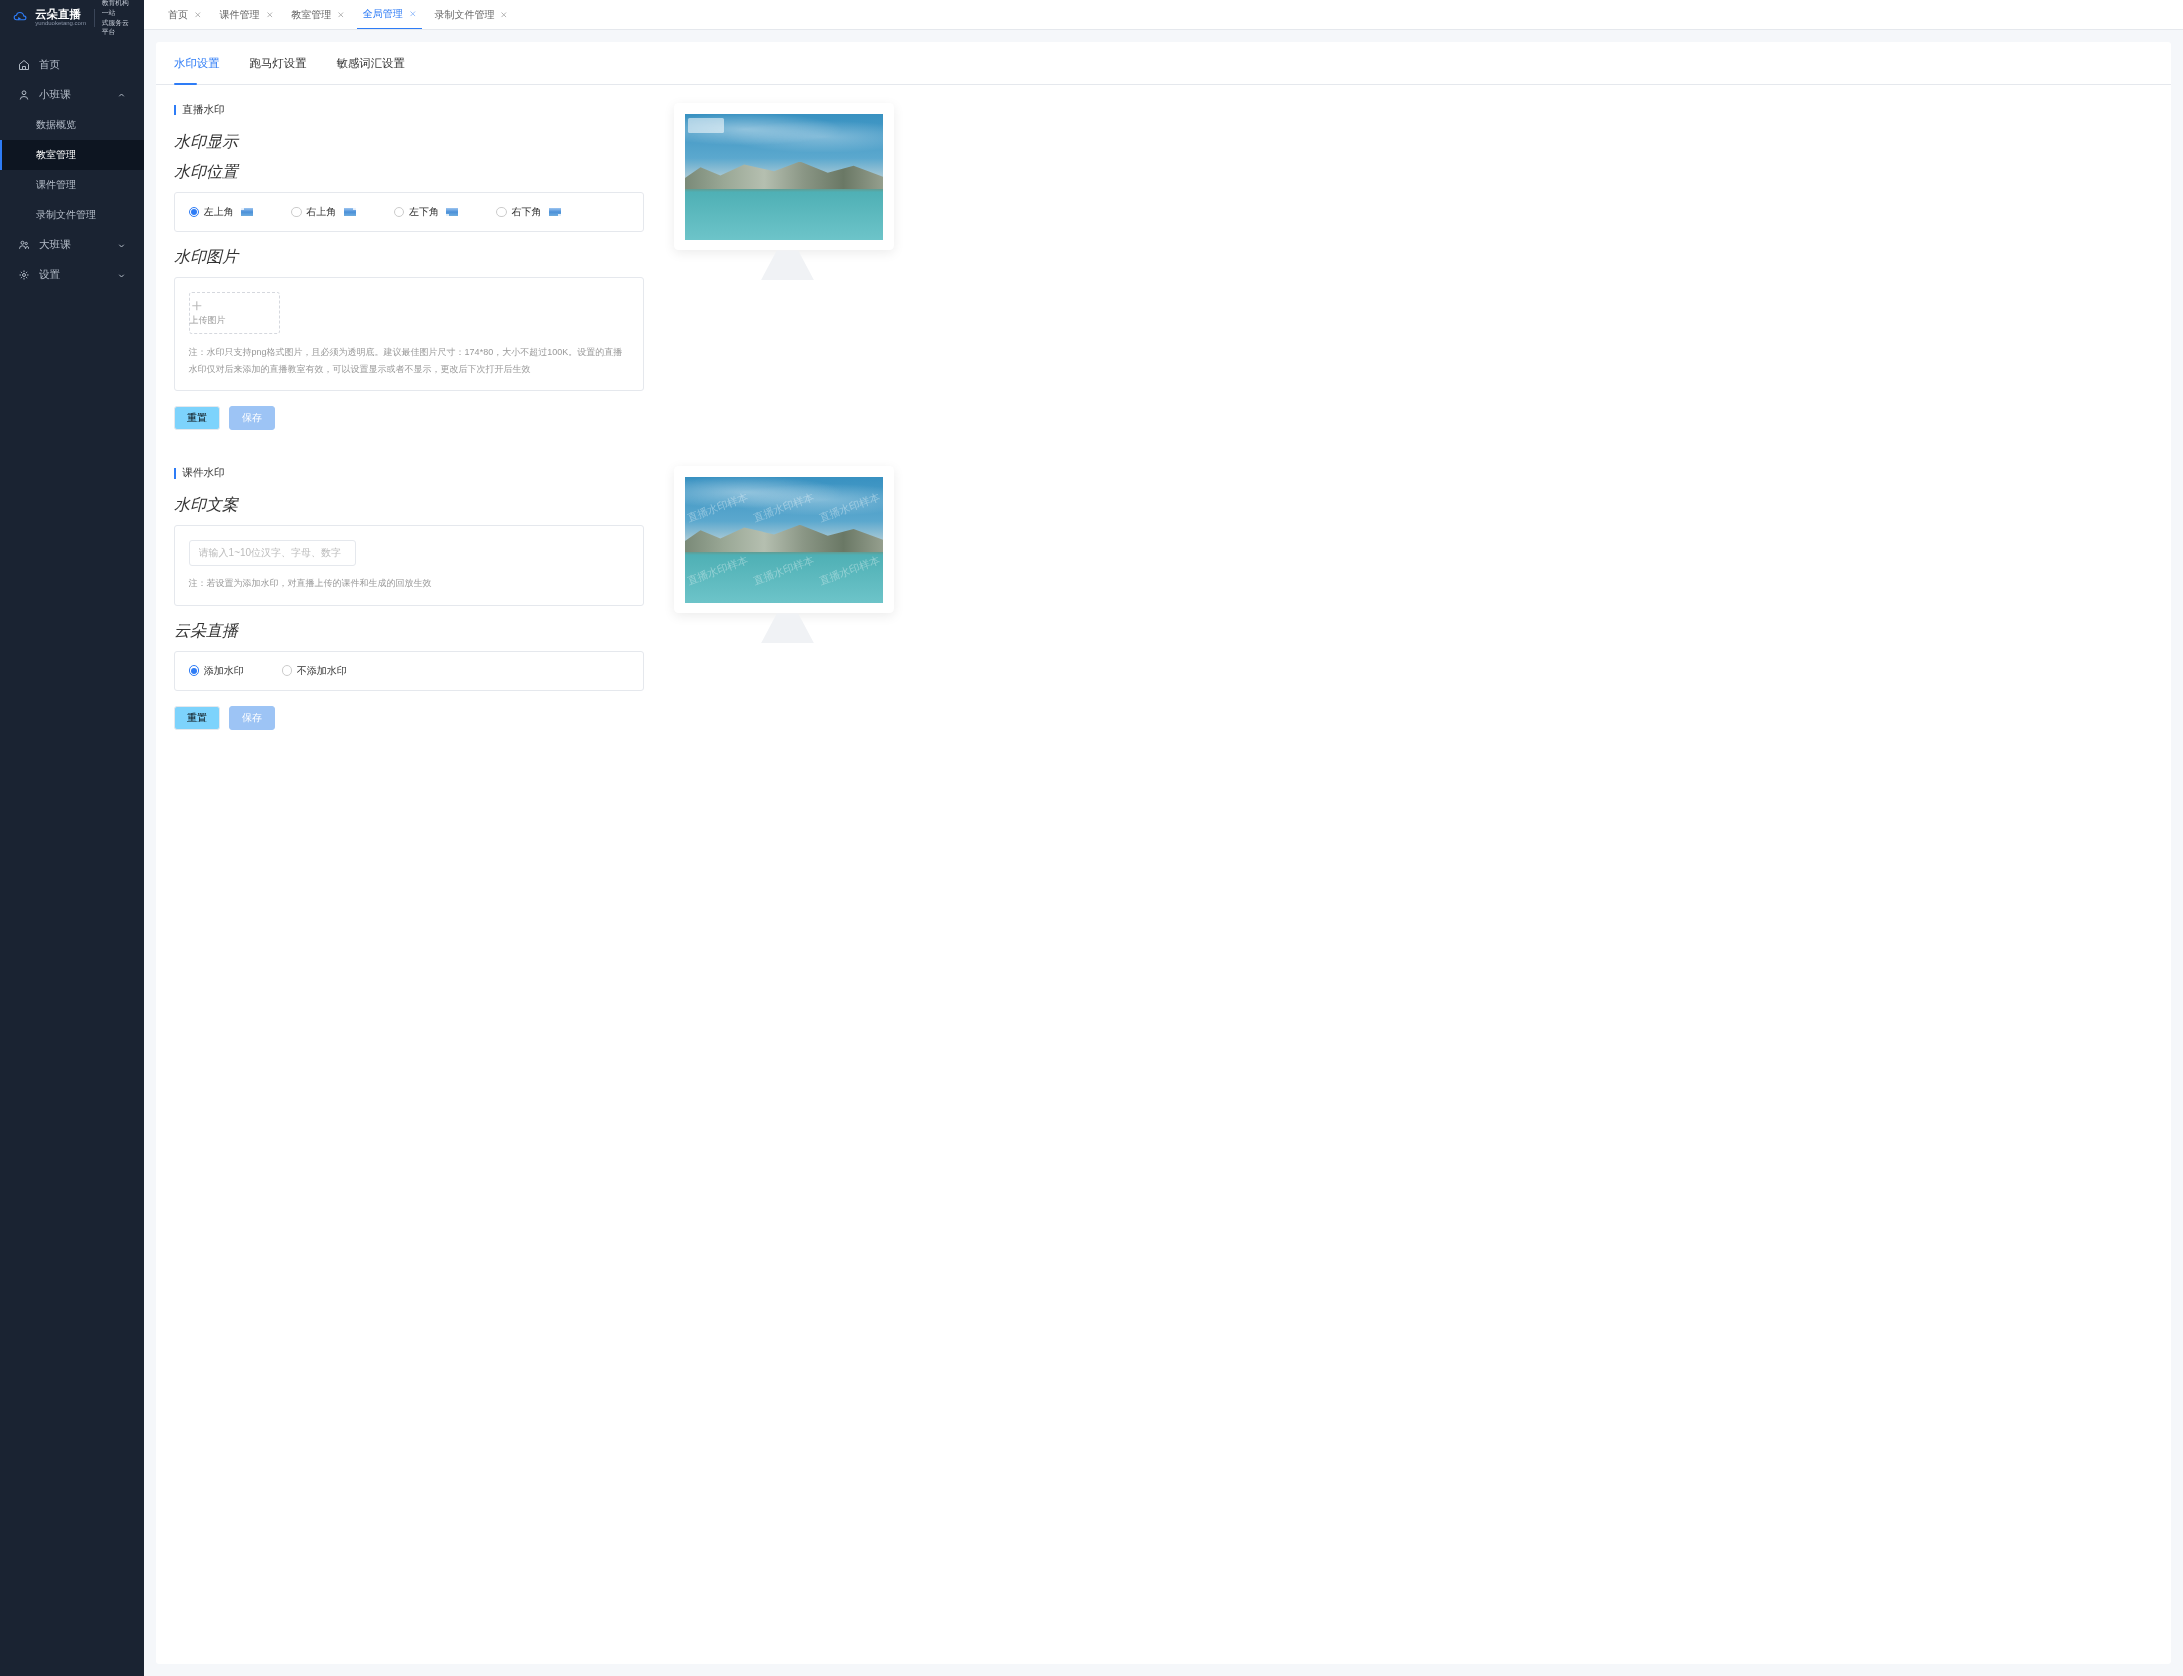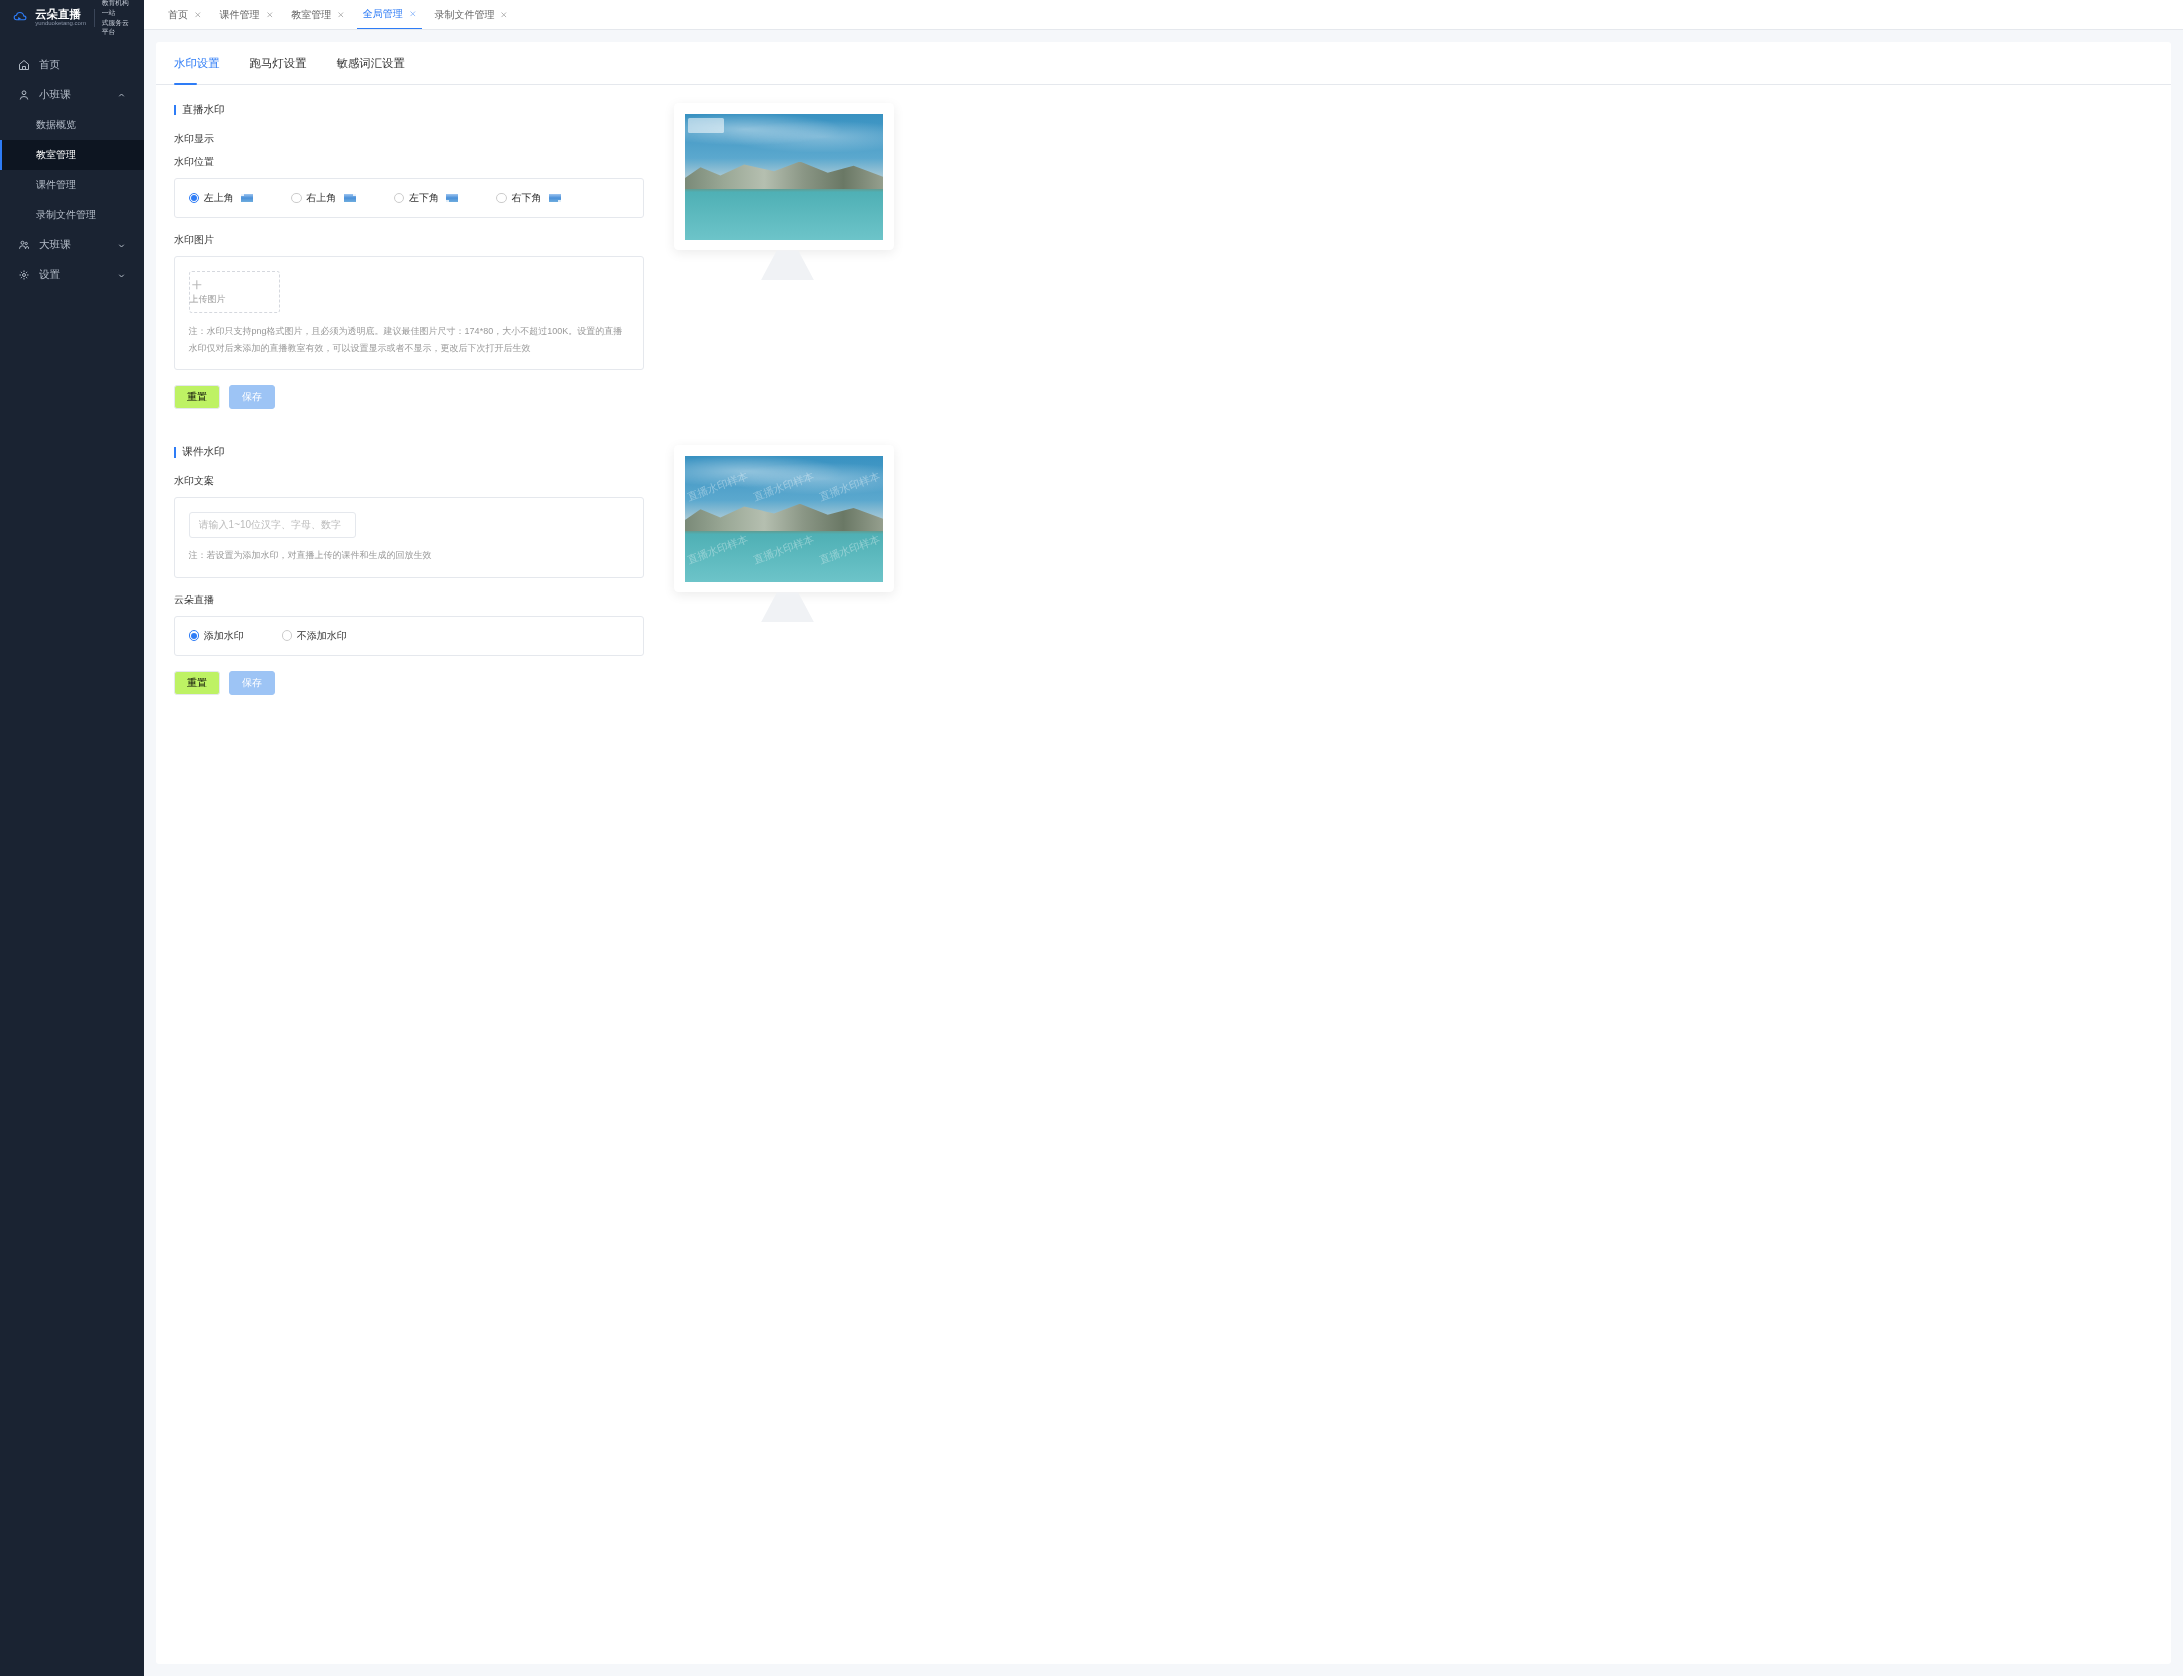--- a/index.html
+++ b/index.html
@@ -48,21 +48,21 @@
     .content-tab.active { color: #2e7cf6; font-weight: 500; }
     .content-tab.active::after { content: ''; position: absolute; bottom: -0.8px; left: 0; width: 23px; height: 2.3px; background: #2e7cf6; border-radius: 1.5px; }
     
     .section-wrap { display: flex; gap: 30px; padding: 18px; }
     .section-left { flex: 1; max-width: 470px; }
     .section-right { width: 227px; flex-shrink: 0; }
     
     .section-title { display: flex; align-items: center; gap: 6px; font-size: 10.6px; font-weight: 500; margin-bottom: 15px; }
     .section-title::before { content: ''; width: 2.3px; height: 10.6px; background: #2e7cf6; }
     
-    .field-label { font-size: 10px; color: #333; margin-bottom: 9px; }
+    .field-label { font-size: 16px; color: #333; margin-bottom: 9px; font-style: italic; }
     .field-box { border: 0.8px solid #e5e8ed; border-radius: 3px; padding: 12px 13.6px; display: flex; gap: 38px; margin-bottom: 15px; flex-wrap: wrap; }
     
     .radio-item { display: flex; align-items: center; gap: 4.5px; font-size: 10px; cursor: pointer; }
     .radio { width: 10.6px; height: 10.6px; border: 0.8px solid #ccc; border-radius: 50%; display: flex; align-items: center; justify-content: center; }
     .radio.checked { border-color: #2e7cf6; }
     .radio.checked::after { content: ''; width: 6px; height: 6px; background: #2e7cf6; border-radius: 50%; }
     .radio-thumb { width: 12px; height: 7.6px; background: linear-gradient(180deg, #9ec5f0 0%, #4a90d9 50%, #6fadde 100%); margin-left: 3px; position: relative; }
     .radio-thumb.tl::before { content:''; position:absolute; top:0; left:0; width:3px; height:1.5px; background:#fff; opacity:0.8; }
     .radio-thumb.tr::before { content:''; position:absolute; top:0; right:0; width:3px; height:1.5px; background:#fff; opacity:0.8; }
     .radio-thumb.bl::before { content:''; position:absolute; bottom:0; left:0; width:3px; height:1.5px; background:#fff; opacity:0.8; }
@@ -72,21 +72,21 @@
     .upload-box { width: 91px; height: 42px; border: 0.8px dashed #d5d8de; border-radius: 3px; display: flex; flex-direction: column; justify-content: center; cursor: pointer; margin-bottom: 10.6px; gap: 1.5px; }
     .upload-plus { width: 13.6px; height: 13.6px; }
     .upload-text { font-size: 9px; color: #999; }
     .hint { font-size: 9px; color: #999; line-height: 1.8; }
     
     .text-input { width: 167px; height: 24px; border: 0.8px solid #e5e8ed; border-radius: 3px; padding: 12px 9px; font-size: 10px; outline: none; }
     .text-input::placeholder { color: #bbb; }
     .input-wrap { border: 0.8px solid #e5e8ed; border-radius: 3px; padding: 13.6px; margin-bottom: 15px; }
     
     .btn-row { display: flex; gap: 9px; }
-    .btn { height: 24px; padding: 0 12px; border-radius: 3px; font-size: 10px; cursor: pointer; border: 0.8px solid #e5e8ed; background: #bef264; display: inline-flex; align-items: center; }
+    .btn { height: 24px; padding: 0 12px; border-radius: 3px; font-size: 10px; cursor: pointer; border: 0.8px solid #e5e8ed; background: #7dd3fc; display: inline-flex; align-items: center; }
     .btn.primary { background: #9dc4f5; color: #fff; border-color: #9dc4f5; }
     
     
     .monitor { position: relative; }
     .monitor-screen { width: 220px; height: 147px; background: #fff; padding: 10.6px; border-radius: 4.5px; box-shadow: 0 3px 12px rgba(0,0,0,0.08); }
     .monitor-img { width: 100%; height: 100%; background: linear-gradient(180deg, #3891c1 0%, #5ba8ce 35%, #a8c9d6 50%, #8fa896 55%, #6b8f7c 58%, #4fb0b5 62%, #6dc4c9 100%); position: relative; overflow: hidden; }
     .monitor-img::before { content:''; position:absolute; bottom:40%; left:0; right:0; height:22%; background: linear-gradient(90deg, #7a8a78 0%, #9aa896 20%, #b5bfb0 40%, #8a9685 60%, #6a7865 80%, #959f8e 100%); clip-path: polygon(0 60%, 8% 20%, 18% 50%, 30% 10%, 45% 35%, 58% 0%, 72% 40%, 85% 15%, 100% 55%, 100% 100%, 0 100%); }
     .monitor-img::after { content:''; position:absolute; top:0; left:0; right:0; height:30%; background: radial-gradient(ellipse at 30% 40%, rgba(255,255,255,0.4) 0%, transparent 50%), radial-gradient(ellipse at 70% 60%, rgba(255,255,255,0.3) 0%, transparent 50%); }
     .monitor-stand { width: 53px; height: 30px; background: #f0f2f5; margin: 0 auto; clip-path: polygon(30% 0%, 70% 0%, 100% 100%, 0% 100%); }
     .wm-badge { position: absolute; top: 3.8px; left: 3.8px; width: 36px; height: 15px; background: rgba(255,255,255,0.55); border-radius: 1.5px; }

